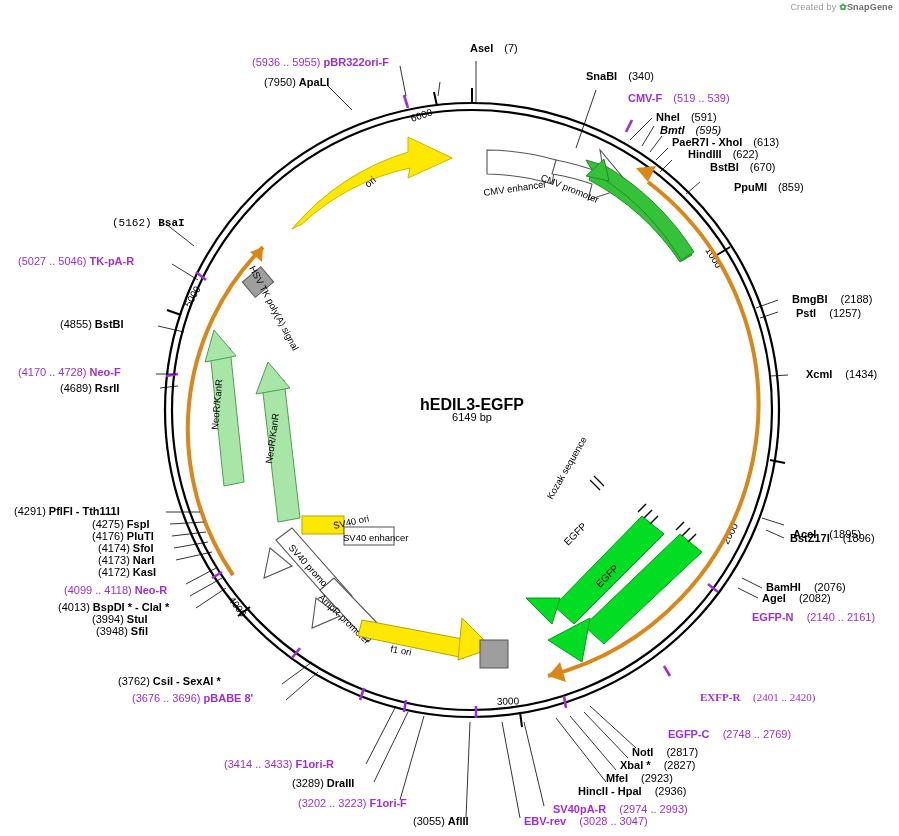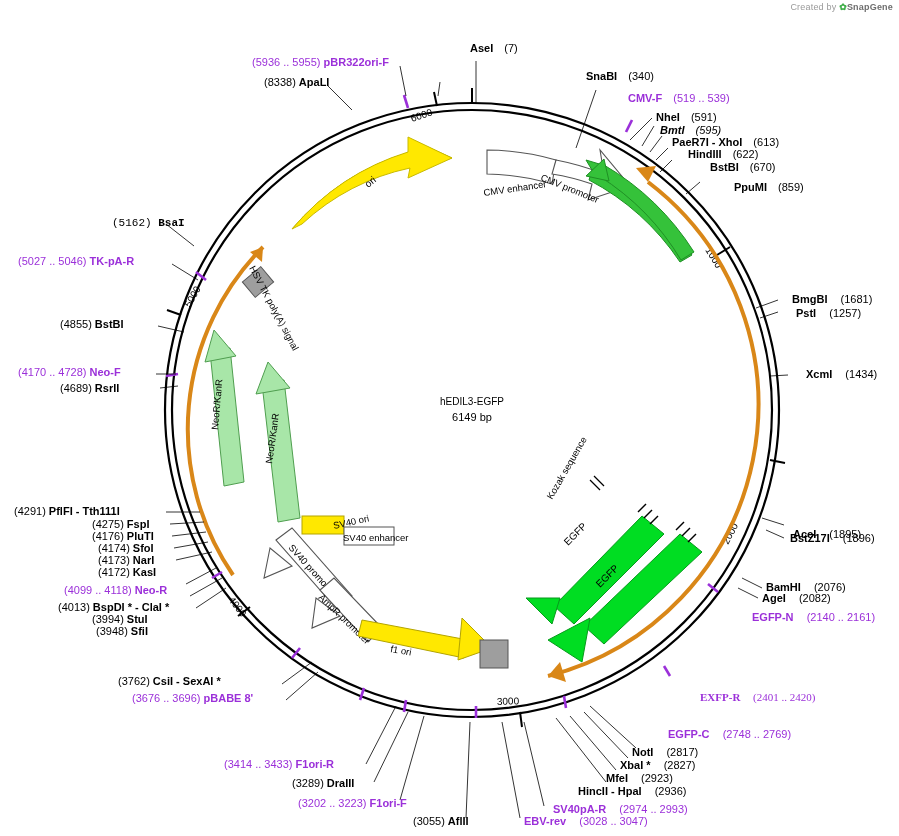--- a/index.html
+++ b/index.html
@@ -17,21 +17,21 @@
     font-size:9px;color:#9a9a9a;
     letter-spacing:.2px;
   }
   .credit .sg{color:#6d6d6d;font-weight:bold;}
   .credit .leaf{color:#3fae49;font-weight:bold;}
 
   .lbl{position:absolute;white-space:nowrap;font-size:11px;color:#000;}
   .bold{font-weight:bold;}
   .purple{color:#9b30d9;}
   .center-title{
-    position:absolute;text-align:center;font-weight:normal;font-size:10px;color:#000;
+    position:absolute;text-align:center;font-weight:bold;font-size:16px;color:#000;
   }
   .center-sub{
     position:absolute;text-align:center;font-size:11px;color:#000;
   }
 </style>
 </head>
 <body>
 
 <div id="stage">
 
@@ -253,21 +253,21 @@
   </svg>
 
   <div class="center-title" style="left:372px;top:396px;width:200px;">hEDIL3-EGFP</div>
   <div class="center-sub" style="left:372px;top:411px;width:200px;">6149 bp</div>
 
   <div class="lbl" style="left:252px;top:56px;">
     <span class="purple small">(5936 .. 5955)</span>
     <span class="purple bold">pBR322ori-F</span>
   </div>
   <div class="lbl" style="left:264px;top:76px;">
-    <span class="small">(8338)</span>
+    <span class="small">(7950)</span>
     <span class="bold">ApaLI</span>
   </div>
   <div class="lbl" style="left:470px;top:42px;">
     <span class="bold">AseI</span>
     <span class="small" style="margin-left:8px;">(7)</span>
   </div>
   <div class="lbl" style="left:586px;top:70px;">
     <span class="bold">SnaBI</span>
     <span class="small" style="margin-left:8px;">(340)</span>
   </div>
@@ -295,21 +295,21 @@
     <span class="bold">BstBI</span>
     <span class="small" style="margin-left:8px;">(670)</span>
   </div>
   <div class="lbl" style="left:734px;top:181px;">
     <span class="bold">PpuMI</span>
     <span class="small" style="margin-left:8px;">(859)</span>
   </div>
 
   <div class="lbl" style="left:792px;top:293px;">
     <span class="bold">BmgBI</span>
-    <span class="small" style="margin-left:10px;">(1681)</span>
+    <span class="small" style="margin-left:10px;">(2188)</span>
   </div>
   <div class="lbl" style="left:796px;top:307px;">
     <span class="bold">PstI</span>
     <span class="small" style="margin-left:10px;">(1257)</span>
   </div>
   <div class="lbl" style="left:806px;top:368px;">
     <span class="bold">XcmI</span>
     <span class="small" style="margin-left:10px;">(1434)</span>
   </div>
   <div class="lbl" style="left:793px;top:519px;margin-top:9px;">

